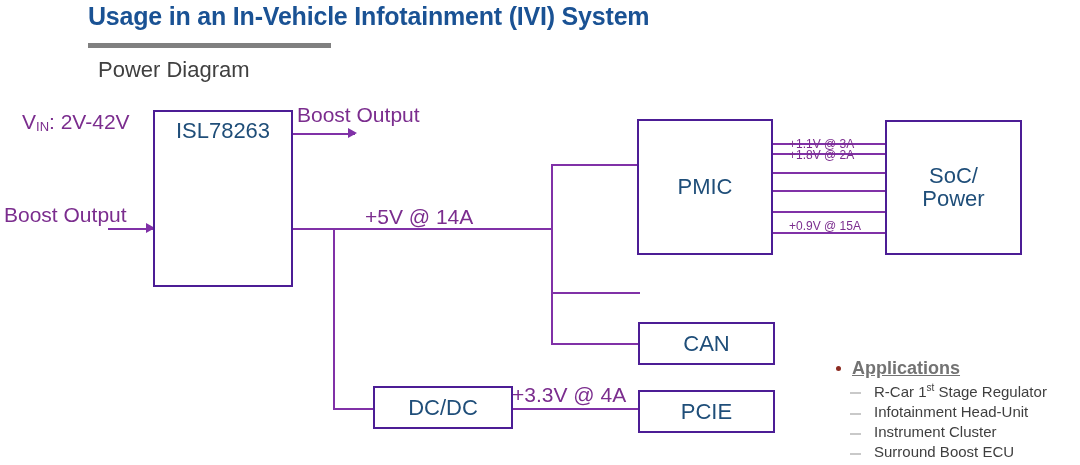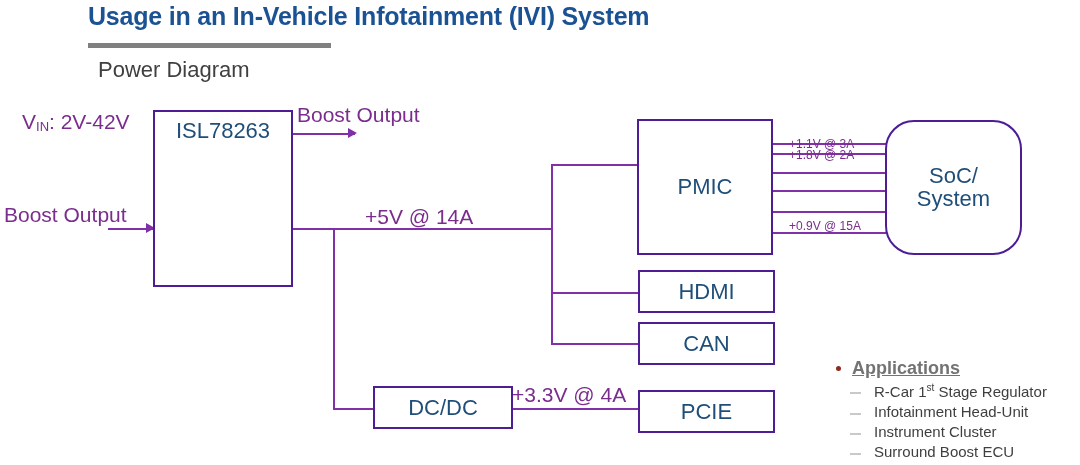--- a/index.html
+++ b/index.html
@@ -205,30 +205,27 @@
   <div class="plabel small" style="left:789px; top:219px;">+0.9V @ 15A</div>
 
   <div class="box" style="left:153px; top:110px; width:140px; height:177px;">
     <div class="box-label top">ISL78263</div>
   </div>
 
   <div class="box" style="left:637px; top:119px; width:136px; height:136px;">
     <div class="box-label mid">PMIC</div>
   </div>
 
-  <div class="box" style="left:885px; top:120px; width:137px; height:135px;border-radius:29px;">
+  <div class="box" style="left:885px; top:120px; width:137px; height:135px;">
     <div class="box-label mid">
       <div>SoC/</div>
-      <div>System</div>
-    </div>
-  </div>
-
-  <div class="box" style="left:638px; top:270px; width:137px; height:43px;">
-    <div class="box-label mid">HDMI</div>
-  </div>
+      <div>Power</div>
+    </div>
+  </div>
+
 
   <div class="box" style="left:638px; top:322px; width:137px; height:43px;">
     <div class="box-label mid">CAN</div>
   </div>
 
   <div class="box" style="left:373px; top:386px; width:140px; height:43px;">
     <div class="box-label mid">DC/DC</div>
   </div>
 
   <div class="box" style="left:638px; top:390px; width:137px; height:43px;">

